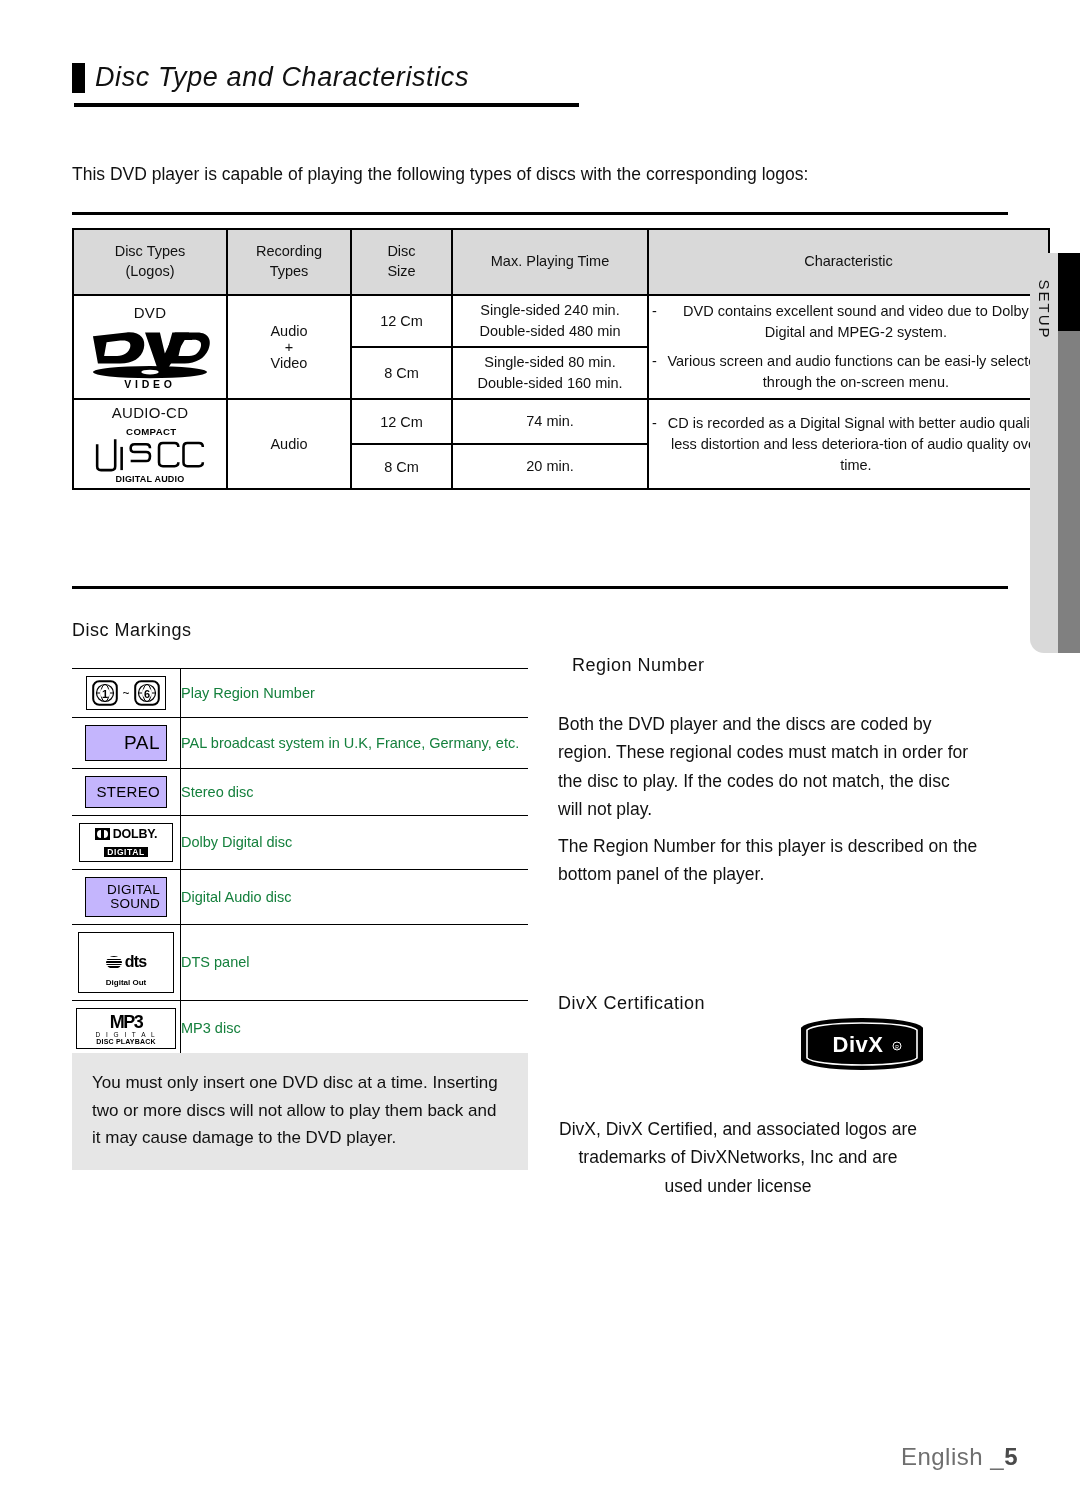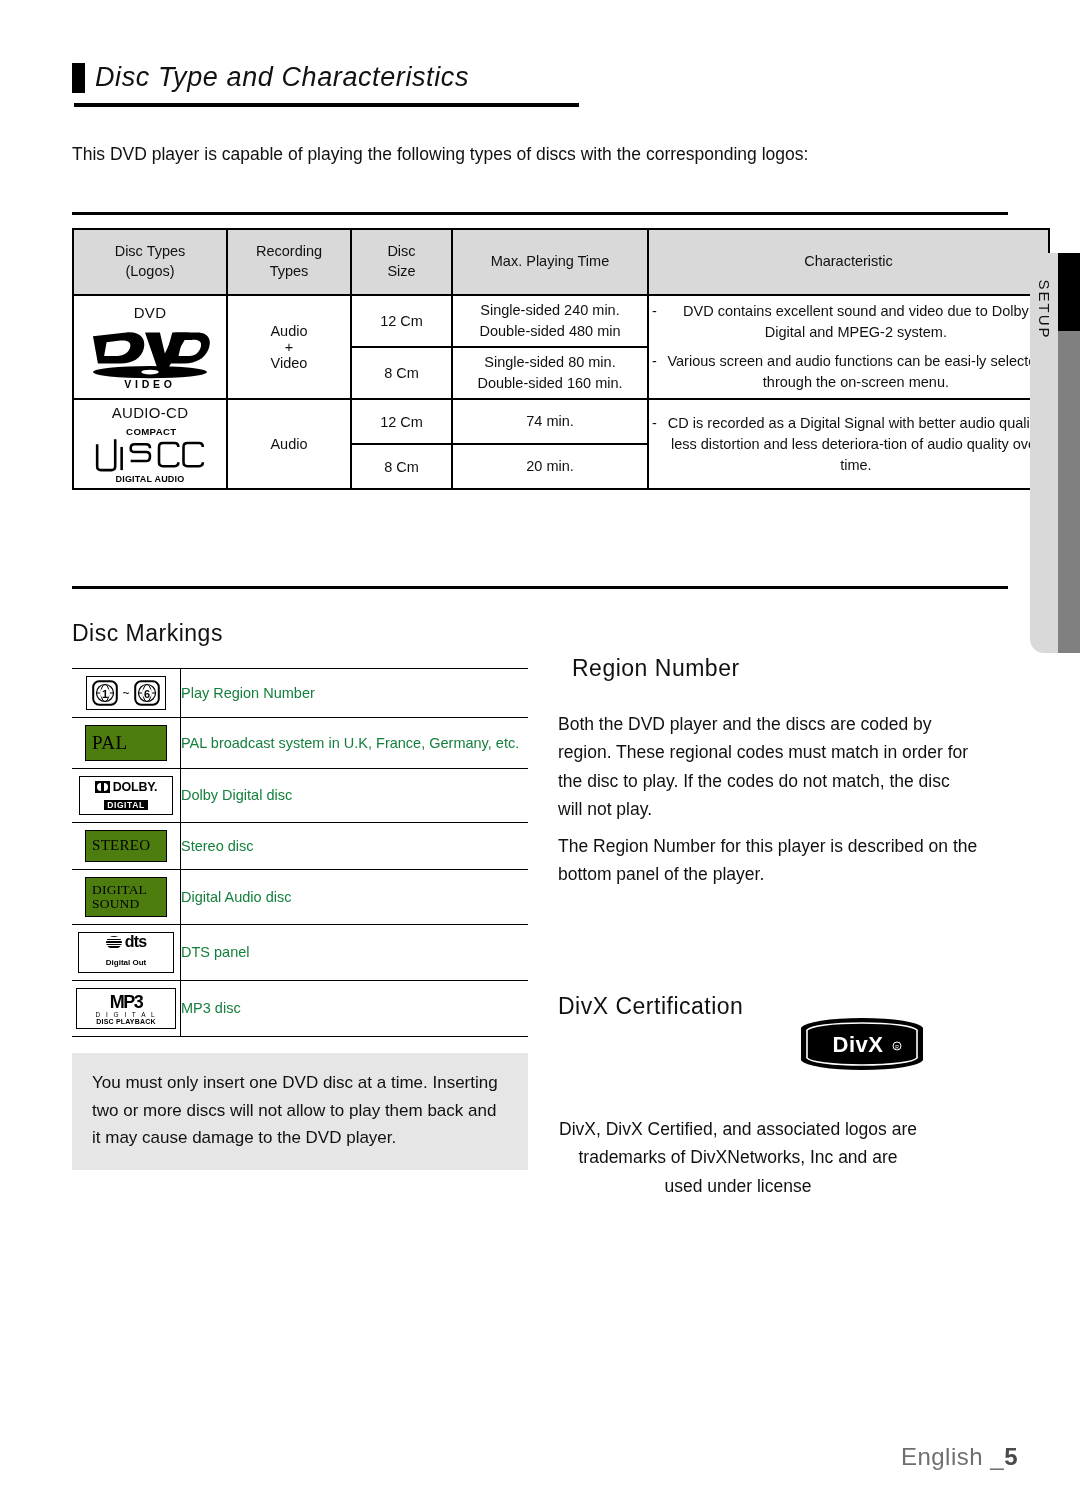--- a/index.html
+++ b/index.html
@@ -46,21 +46,21 @@
     top: 103px;
     width: 505px;
     height: 4px;
     background: #000;
   }
 
   
   .intro {
     position: absolute;
     left: 72px;
-    top: 144px;
+    top: 164px;
     width: 900px;
     font-size: 17.5px;
     color: #111;
   }
 
   
   .rule-thick {
     position: absolute;
     background: #000;
   }
@@ -121,21 +121,21 @@
   .logo-art { display: flex; justify-content: center; }
 
   
   .dvd-logo { width: 124px; }
   
   .cd-logo { width: 116px; }
 
   
   .sec-head {
     position: absolute;
-    font-size: 23px;
+    font-size: 18px;
     letter-spacing: 0.5px;
     color: #111;
   }
   #disc-markings-head { left: 72px; top: 620px; }
   #region-head        { left: 572px; top: 655px; }
   #divx-head          { left: 558px; top: 993px; }
 
   
   .markings {
     position: absolute;
@@ -162,28 +162,27 @@
     padding-left: 14px;
     font-size: 14.5px;
     line-height: 1.25;
     color: #15803d;
   }
 
   
   .box-mark {
     display: inline-block;
     border: 1.6px solid #000;
-    background: #4d7c0f;
+    background: #c4b5fd;
     box-sizing: border-box;
-    text-align: left;
+    text-align: right;
     font-size: 14px;
     line-height: 1.05;
     padding: 4px 6px;
     min-width: 82px;
-    font-family: Liberation Serif, serif;
   }
   .box-pal { font-size: 19px; padding: 7px 6px; letter-spacing: 0.5px; }
   .box-stereo { font-size: 15px; padding: 7px 6px; letter-spacing: 0.3px; }
   .box-digsound { font-size: 13.5px; padding: 5px 6px; letter-spacing: 0.2px; }
 
   .region-pair {
     display: inline-flex;
     align-items: center;
     gap: 4px;
     border: 1.6px solid #000;
@@ -233,21 +232,21 @@
     font-size: 8.5px;
     font-weight: bold;
     letter-spacing: 0.6px;
     padding: 0 3px;
   }
 
   
   .dts-box {
     display: inline-block;
     border: 1.6px solid #000;
-    padding: 0 6px 3px;
+    padding: 20px 6px 3px;
     background: #fff;
     min-width: 82px;
   }
   .dts-top {
     display: flex;
     align-items: center;
     justify-content: center;
     gap: 3px;
   }
   .dts-disc {
@@ -514,38 +513,38 @@
 
     <tr>
       <td class="mk-icon">
         <span class="box-mark box-pal">PAL</span>
       </td>
       <td class="mk-desc">PAL broadcast system in U.K, France, Germany, etc.</td>
     </tr>
 
     <tr>
       <td class="mk-icon">
+        <span class="box-mark box-stereo">STEREO</span>
+      </td>
+      <td class="mk-desc">Stereo disc</td>
+    </tr>
+
+    <tr>
+      <td class="mk-icon">
         <span class="dolby-box">
           <span class="dolby-top">
             <span class="dolby-dd"></span>
             <span class="dolby-word">DOLBY.</span>
           </span>
           <span class="dolby-sub">
             <span>DIGITAL</span>
           </span>
         </span>
       </td>
       <td class="mk-desc">Dolby Digital disc</td>
-    </tr>
-
-    <tr>
-      <td class="mk-icon">
-        <span class="box-mark box-stereo">STEREO</span>
-      </td>
-      <td class="mk-desc">Stereo disc</td>
     </tr>
 
     <tr>
       <td class="mk-icon">
         <span class="box-mark box-digsound">
           <span style="display:block">DIGITAL</span>
           <span style="display:block">SOUND</span>
         </span>
       </td>
       <td class="mk-desc">Digital Audio disc</td>

